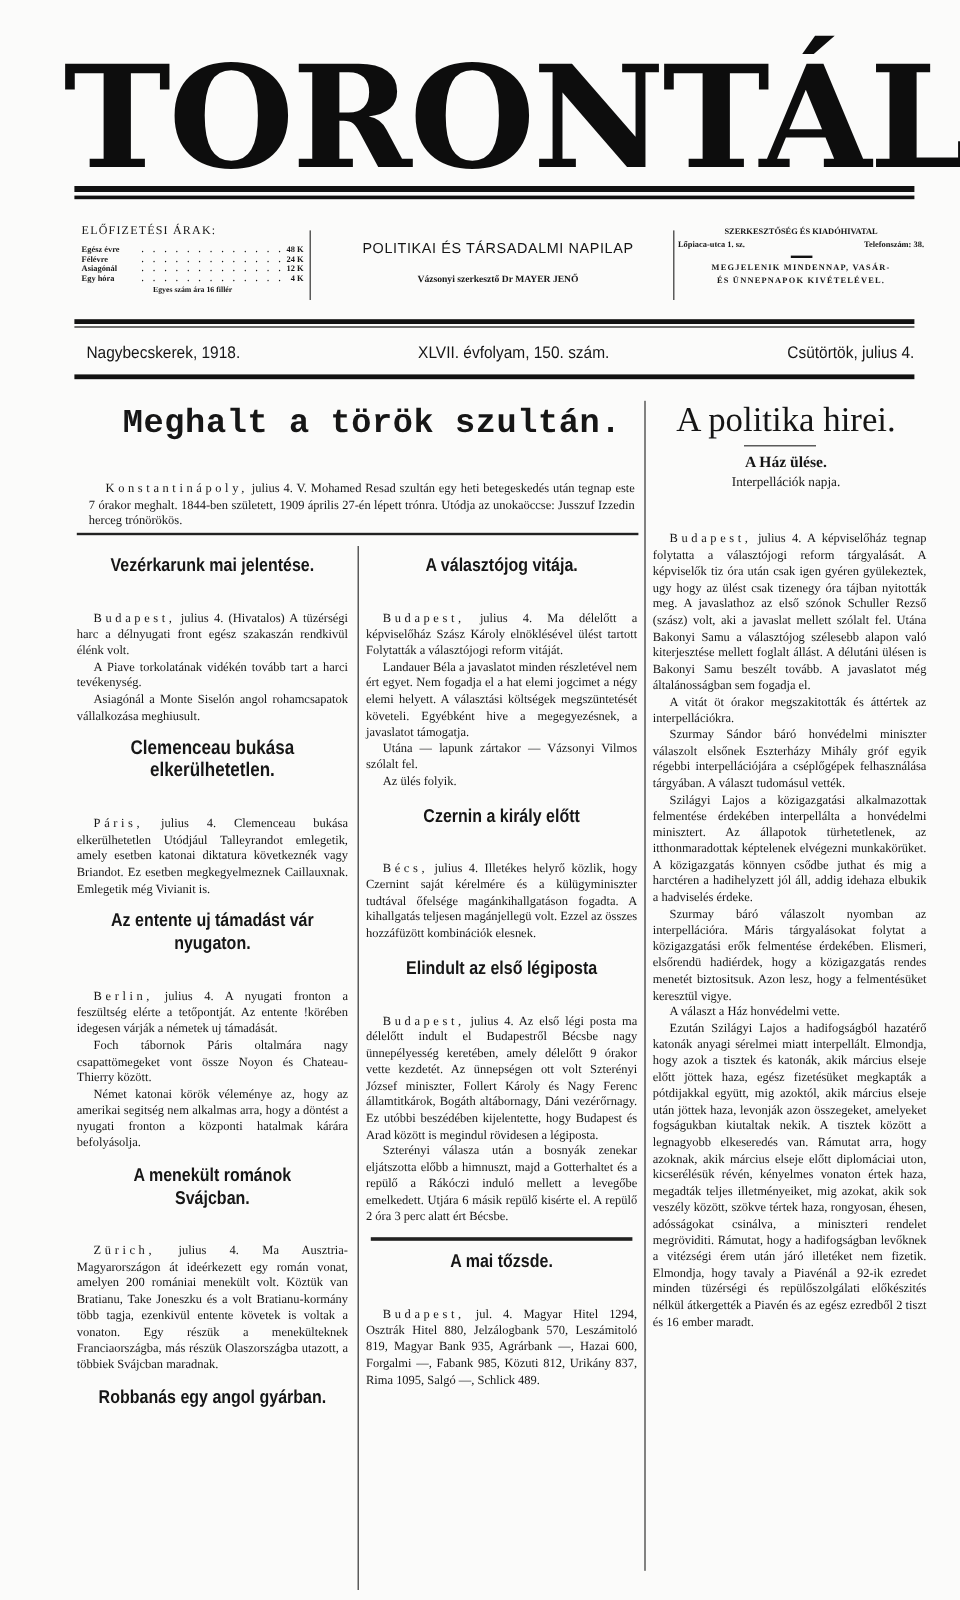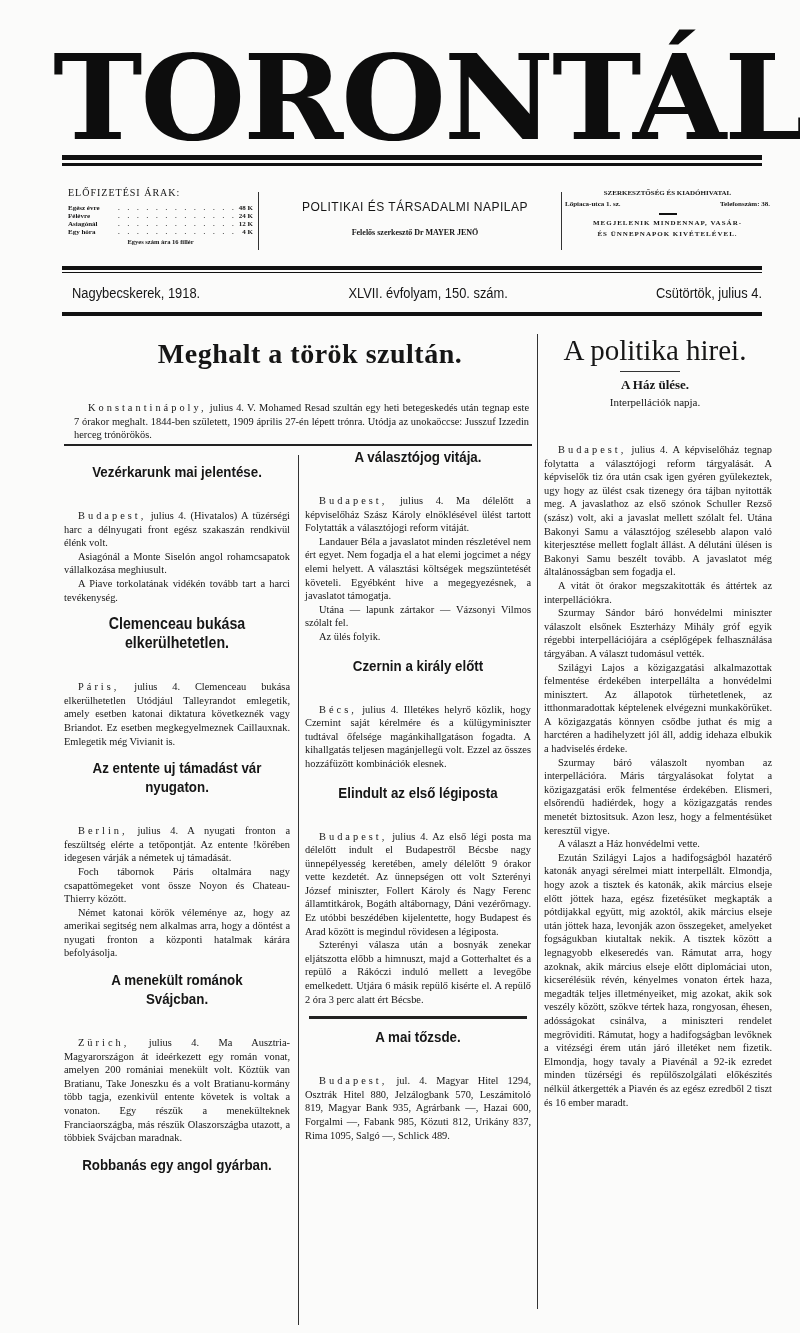--- a/index.html
+++ b/index.html
@@ -25,21 +25,21 @@
   .prices .single { text-align: center; font-size: 6.5px; font-weight: bold; margin-top: 2px; }
   .vline { background: #333; width: 1px; }
   .center-info { left: 275px; top: 200px; width: 280px; text-align: center; }
   .center-info .tag { font-family: "Liberation Sans", sans-serif; font-size: 12px; letter-spacing: 0.5px; }
   .center-info .editor { font-size: 8px; font-weight: bold; margin-top: 14px; }
   .right-info { left: 565px; top: 188px; width: 205px; text-align: center; font-size: 7px; font-weight: bold; line-height: 11px; }
   .right-info .small-rule { width: 18px; height: 2px; background: #111; margin: 3px auto; }
   .dateline { left: 72px; top: 285px; width: 690px; display: flex; justify-content: space-between;
     font-family: "Liberation Sans", sans-serif; font-size: 14px; transform: scaleX(0.92); transform-origin: left; width: 750px; }
   h1 { margin: 0; font-weight: normal; }
-  .lead-title { left: 95px; top: 338px; width: 430px; text-align: center; font-family: Liberation Serif, serif; font-size: 28px; font-weight: bold; letter-spacing: 0.5px; }
+  .lead-title { left: 95px; top: 338px; width: 430px; text-align: center; font-family: Liberation Mono, monospace; font-size: 28px; font-weight: bold; letter-spacing: 0.5px; }
   .col-title-r { left: 540px; top: 334px; width: 230px; text-align: center; font-size: 29px; font-weight: normal; }
   .col-rule-r { left: 620px; top: 371px; width: 60px; height: 1px; background: #333; }
   .col-sub { left: 540px; width: 230px; text-align: center; }
   .body-text { font-size: 10.4px; line-height: 13.6px; text-align: justify; hyphens: auto; margin-top: 28px; }
   .body-text p { margin: 0; text-indent: 14px; }
   .spaced { letter-spacing: 3px; }
   .sans-head { font-family: "Liberation Sans", sans-serif; font-weight: bold; font-size: 15.5px; text-align: center; line-height: 19px; transform: scaleX(0.86); }
   .hr { height: 2px; background: #222; }
 </style>
 </head>
@@ -69,21 +69,21 @@
       <span class="lbl">Egy hóra</span>
       <span class="dots">. . . . . . . . . . . . .</span>
       <span class="val">4 K</span>
     </div>
   <div class="single">Egyes szám ára 16 fillér</div>
 </div>
 <div class="abs vline" style="left:258px; top:192px; height:58px;"></div>
 
 <div class="abs center-info">
   <div class="tag">POLITIKAI ÉS TÁRSADALMI NAPILAP</div>
-  <div class="editor">Felelős szerkesztő Dr MAYER JENŐ</div>
+  <div class="editor">Vázsonyi szerkesztő Dr MAYER JENŐ</div>
 </div>
 <div class="abs vline" style="left:561px; top:192px; height:58px;"></div>
 
 <div class="abs right-info">
   <div>SZERKESZTŐSÉG ÉS KIADÓHIVATAL</div>
   <div style="display:flex; justify-content:space-between;">
       <span>Lőpiaca-utca 1. sz.</span>
       <span>Telefonszám: 38.</span>
     </div>
   <div class="small-rule"></div>
@@ -106,41 +106,41 @@
   <p><span class="spaced">Konstantinápoly,</span><span> julius 4. V. Mohamed Resad szultán egy heti betegeskedés után tegnap este 7 órakor meghalt. 1844-ben született, 1909 április 27-én lépett trónra. Utódja az unokaöccse: Jusszuf Izzedin herceg trónörökös.</span></p>
 </div>
 <div class="abs hr" style="left:64px; top:444px; width:468px;"></div>
 <div class="abs vline" style="left:537px; top:334px; height:975px;"></div>
 <div class="abs vline" style="left:298px; top:455px; height:870px;"></div>
 
 <div class="abs" style="left:64px; top:462px; width:226px;">
   <div class="sans-head" style="margin-bottom:6px;">Vezérkarunk mai jelentése.</div>
   <div class="body-text">
     <p><span class="spaced">Budapest,</span><span> julius 4. (Hivatalos) A tüzérségi harc a délnyugati front egész szakaszán rendkivül élénk volt.</span></p>
+    <p>A Piave torkolatának vidékén tovább tart a harci tevékenység.</p>
     <p>Asiagónál a Monte Siselón angol rohamcsapatok vállalkozása meghiusult.</p>
-    <p>A Piave torkolatának vidékén tovább tart a harci tevékenység.</p>
   </div>
   <div class="sans-head" style="margin:10px 0 4px; font-size:16.5px;">Clemenceau bukása elkerülhetetlen.</div>
   <div class="body-text">
     <p><span class="spaced">Páris,</span><span> julius 4. Clemenceau bukása elkerülhetetlen Utódjául Talleyrandot emlegetik, amely esetben katonai diktatura következnék vagy Briandot. Ez esetben megkegyelmeznek Caillauxnak. Emlegetik még Vivianit is.</span></p>
   </div>
   <div class="sans-head" style="margin:10px 0 4px;">Az entente uj támadást vár nyugaton.</div>
   <div class="body-text">
     <p><span class="spaced">Berlin,</span><span> julius 4. A nyugati fronton a feszültség elérte a tetőpontját. Az entente !körében idegesen várják a németek uj támadását.</span></p>
     <p>Foch tábornok Páris oltalmára nagy csapattömegeket vont össze Noyon és Chateau-Thierry között.</p>
     <p>Német katonai körök véleménye az, hogy az amerikai segitség nem alkalmas arra, hogy a döntést a nyugati fronton a központi hatalmak kárára befolyásolja.</p>
   </div>
   <div class="sans-head" style="margin:10px 0 4px;">A menekült románok Svájcban.</div>
   <div class="body-text">
     <p><span class="spaced">Zürich,</span><span> julius 4. Ma Ausztria-Magyarországon át ideérkezett egy román vonat, amelyen 200 romániai menekült volt. Köztük van Bratianu, Take Joneszku és a volt Bratianu-kormány több tagja, ezenkivül entente követek is voltak a vonaton. Egy részük a menekülteknek Franciaországba, más részük Olaszországba utazott, a többiek Svájcban maradnak.</span></p>
   </div>
   <div class="sans-head" style="margin:10px 0 4px;">Robbanás egy angol gyárban.</div>
 </div>
 
-<div class="abs" style="left:305px; top:447px; width:226px;">
+<div class="abs" style="left:305px; top:462px; width:226px;">
   <div class="sans-head" style="margin-bottom:6px;">A választójog vitája.</div>
   <div class="body-text">
     <p><span class="spaced">Budapest,</span><span> julius 4. Ma délelőtt a képviselőház Szász Károly elnöklésével ülést tartott Folytatták a választójogi reform vitáját.</span></p>
     <p>Landauer Béla a javaslatot minden részletével nem ért egyet. Nem fogadja el a hat elemi jogcimet a négy elemi helyett. A választási költségek megszüntetését követeli. Egyébként hive a megegyezésnek, a javaslatot támogatja.</p>
     <p>Utána — lapunk zártakor — Vázsonyi Vilmos szólalt fel.</p>
     <p>Az ülés folyik.</p>
   </div>
   <div class="sans-head" style="margin:12px 0 4px;">Czernin a király előtt</div>
   <div class="body-text">
     <p><span class="spaced">Bécs,</span><span> julius 4. Illetékes helyrő közlik, hogy Czernint saját kérelmére és a külügyminiszter tudtával őfelsége magánkihallgatáson fogadta. A kihallgatás teljesen magánjellegü volt. Ezzel az összes hozzáfüzött kombinációk elesnek.</span></p>

